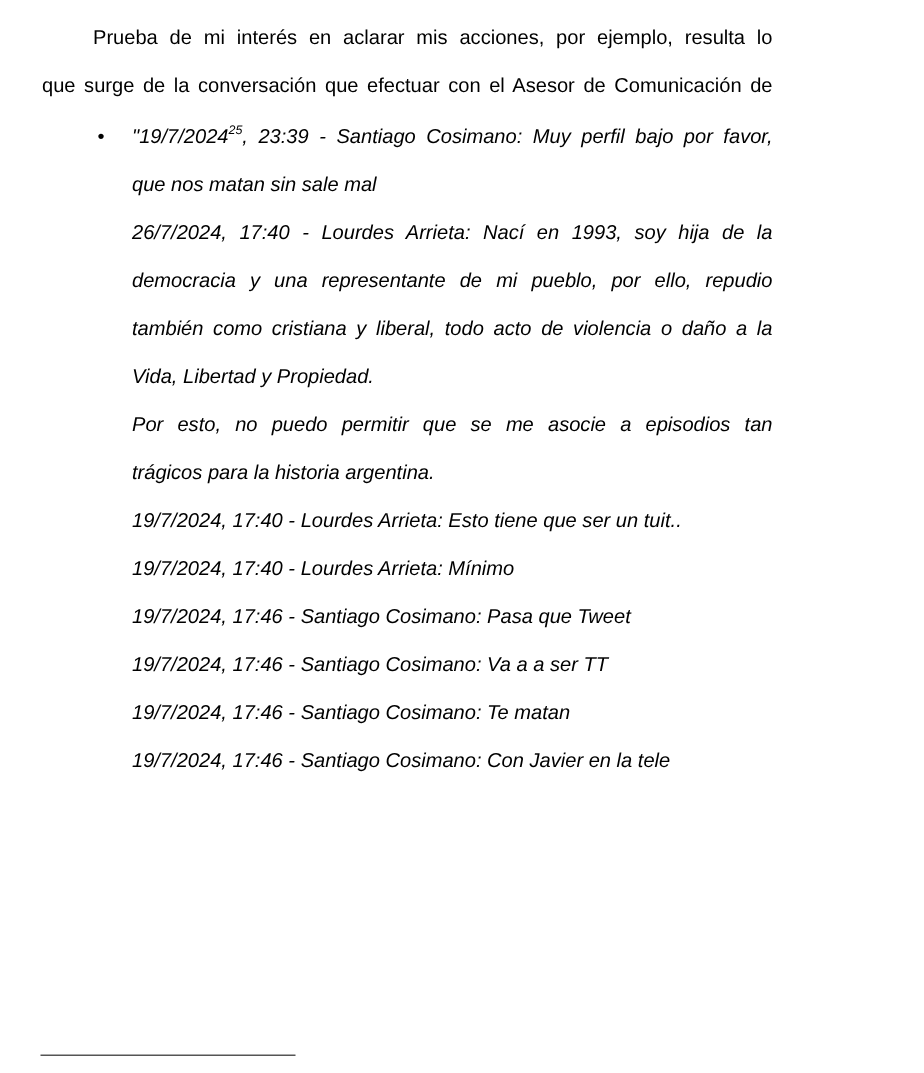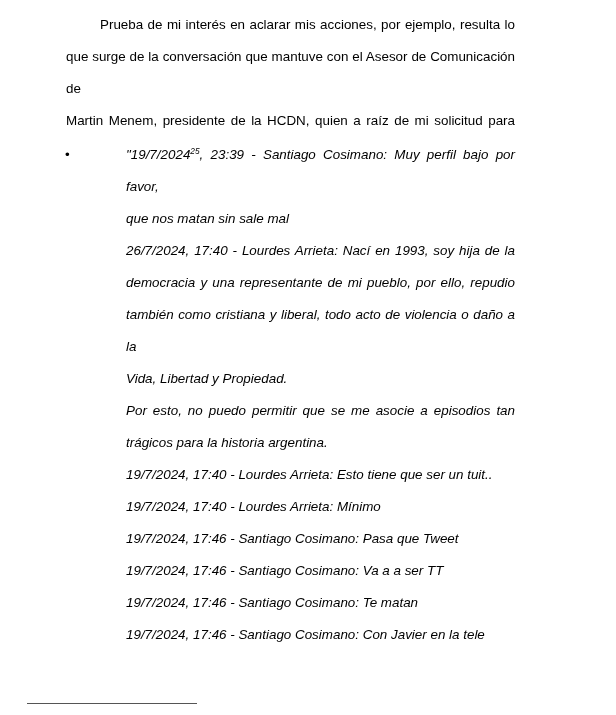--- a/index.html
+++ b/index.html
@@ -23,21 +23,20 @@
     left: 28px;
     top: 9px;
     width: 487px;
   }
   .paragraph {
     width: 487px;
   }
   .line {
     text-align: justify;
     text-justify: inter-word;
-    margin-left: 38px;
   }
   .line.stretch {
     text-align-last: justify;
   }
   .line.indent {
     text-indent: 34px;
   }
   .bullet-item {
     position: relative;
     margin-top: 2px;
@@ -67,22 +66,21 @@
     border-top: 1px solid #555555;
   }
 </style>
 </head>
 <body>
 
 <div class="page">
   <div class="content">
     <div class="paragraph">
         <div class="line stretch indent">Prueba de mi interés en aclarar mis acciones, por ejemplo, resulta lo</div>
-        <div class="line stretch">que surge de la conversación que mantuve con el Asesor de Comunicación de</div>
-        <div class="line stretch">Martin Menem, presidente de la HCDN, quien a raíz de mi solicitud para</div>
+        <div class="line stretch">que surge de la conversación que efectuar con el Asesor de Comunicación de</div>
       </div>
     <div class="bullet-item">
       <span class="bullet-marker">•</span>
       <div class="bullet-lines">
           <div class="line stretch"><span>"19/7/2024</span><sup>25</sup><span>, 23:39 - Santiago Cosimano: Muy perfil bajo por favor,</span></div>
           <div class="line">que nos matan sin sale mal</div>
           <div class="line stretch">26/7/2024, 17:40 - Lourdes Arrieta: Nací en 1993, soy hija de la</div>
           <div class="line stretch">democracia y una representante de mi pueblo, por ello, repudio</div>
           <div class="line stretch">también como cristiana y liberal, todo acto de violencia o daño a la</div>
           <div class="line">Vida, Libertad y Propiedad.</div>

